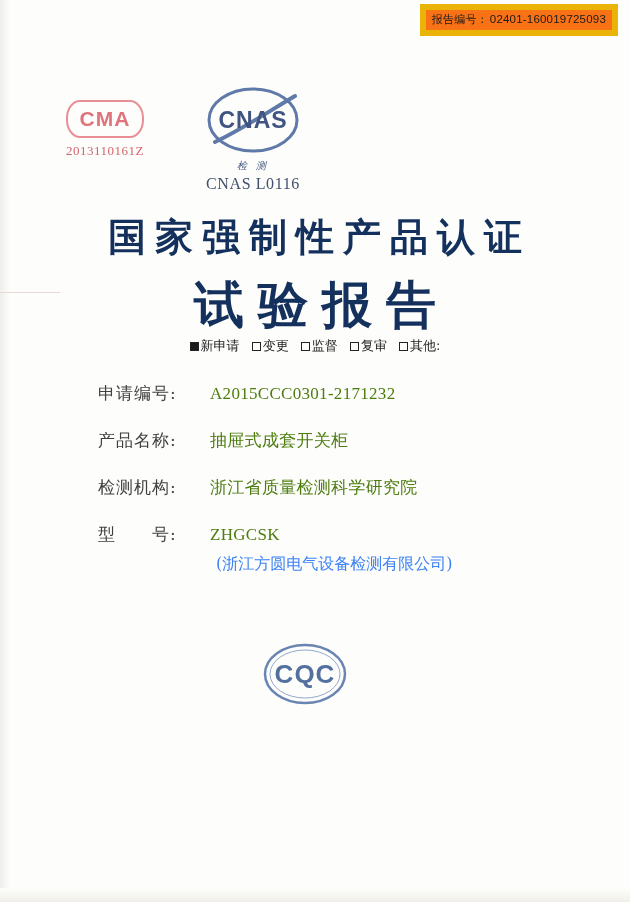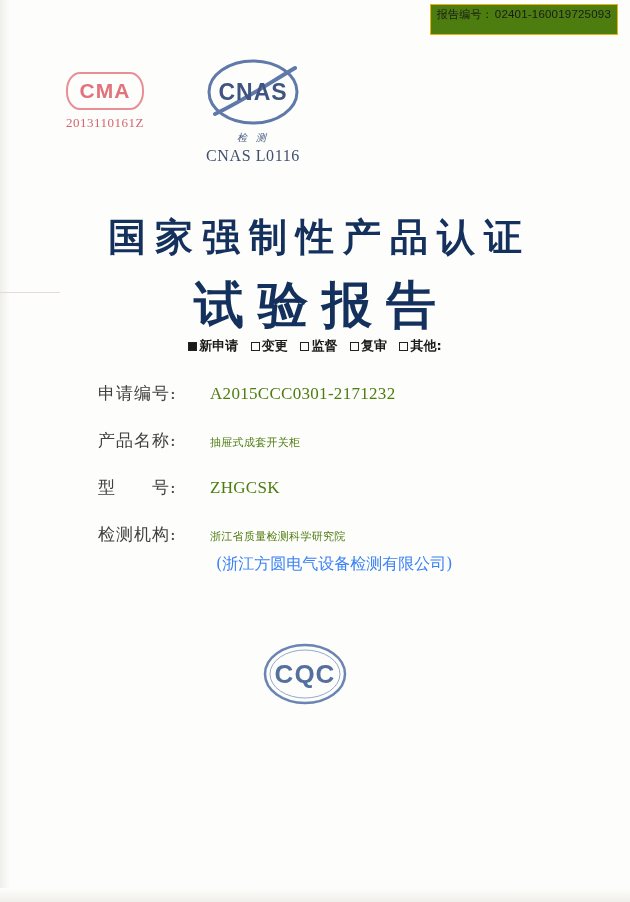--- a/index.html
+++ b/index.html
@@ -42,42 +42,42 @@
     left: 0; top: 292px;
     width: 60px; height: 1px;
     background: #e7d9d9;
   }
 
   
   .report-no {
     position: absolute;
     right: 12px;
     top: 4px;
-    border: 1px solid #eab308;
-    padding: 2px 6px 12px 6px;
+    border: 6px solid #eab308;
+    padding: 2px 6px 3px 6px;
     font-size: 11.5px;
     letter-spacing: 0.2px;
     white-space: nowrap;
-    background: #4d7c0f;
+    background: #f97316;
     font-family: "Liberation Sans", sans-serif;
   }
   .report-no .label {
     font-family: "DejaVu Sans", sans-serif;
     font-size: 11px;
   }
   .report-no .value {
     font-family: "Liberation Sans", sans-serif;
     font-size: 11.5px;
     margin-left: 2px;
   }
 
   
   .logos {
     position: absolute;
-    left: 0; top: 56px;
+    left: 0; top: 84px;
     width: 630px;
     height: 115px;
   }
 
   .cma-wrap {
     position: absolute;
     left: 40px;
     top: 16px;
     width: 130px;
     text-align: center;
@@ -163,21 +163,20 @@
 
   
   .check-row {
     position: absolute;
     top: 337px;
     width: 630px;
     text-align: center;
     font-family: "DejaVu Sans", sans-serif;
     font-size: 13px;
     color: #1a1a1a;
-    font-weight: bold;
   }
   .check-item {
     margin: 0 4px;
     white-space: nowrap;
   }
   .box {
     display: inline-block;
     width: 9px;
     height: 9px;
     border: 1px solid #222;
@@ -213,21 +212,21 @@
     letter-spacing: 1px;
   }
   .field-value {
     font-family: "Liberation Serif", serif;
     font-size: 17px;
     color: #4d7c0f;
     letter-spacing: 0.3px;
   }
   .field-value.cn {
     font-family: Liberation Serif, serif;
-    font-size: 11px;
+    font-size: 17px;
   }
   .field-sub {
     font-family: "DejaVu Serif", serif;
     font-size: 16px;
     color: #3b82f6;
     margin-left: 118px;
     margin-top: -16px;
     margin-bottom: 22px;
   }
 
@@ -293,27 +292,27 @@
       <div class="field-label">申请编号:</div>
       <div class="field-value">A2015CCC0301-2171232</div>
     </div>
 
     <div class="field-row">
       <div class="field-label">产品名称:</div>
       <div class="field-value cn">抽屉式成套开关柜</div>
     </div>
 
     <div class="field-row">
+      <div class="field-label">检测机构:</div>
+      <div class="field-value cn">浙江省质量检测科学研究院</div>
+    </div>
+
+    <div class="field-row">
       <div class="field-label spaced">型　　号:</div>
       <div class="field-value">ZHGCSK</div>
-    </div>
-
-    <div class="field-row">
-      <div class="field-label">检测机构:</div>
-      <div class="field-value cn">浙江省质量检测科学研究院</div>
     </div>
     <div class="field-sub">(浙江方圆电气设备检测有限公司)</div>
 
   </div>
 
   <div class="cqc">
     <svg width="94" height="78" viewBox="0 0 94 78" xmlns="http://www.w3.org/2000/svg">
       <ellipse cx="47" cy="36" rx="40" ry="29" fill="none" stroke="#6b85b3" stroke-width="2.5"></ellipse>
       <ellipse cx="47" cy="36" rx="35" ry="24" fill="none" stroke="#93a9cd" stroke-width="1"></ellipse>
       <text x="47" y="45" text-anchor="middle" font-family="Liberation Sans, sans-serif" font-size="26" font-weight="bold" fill="#53709e" letter-spacing="1">CQC</text>

